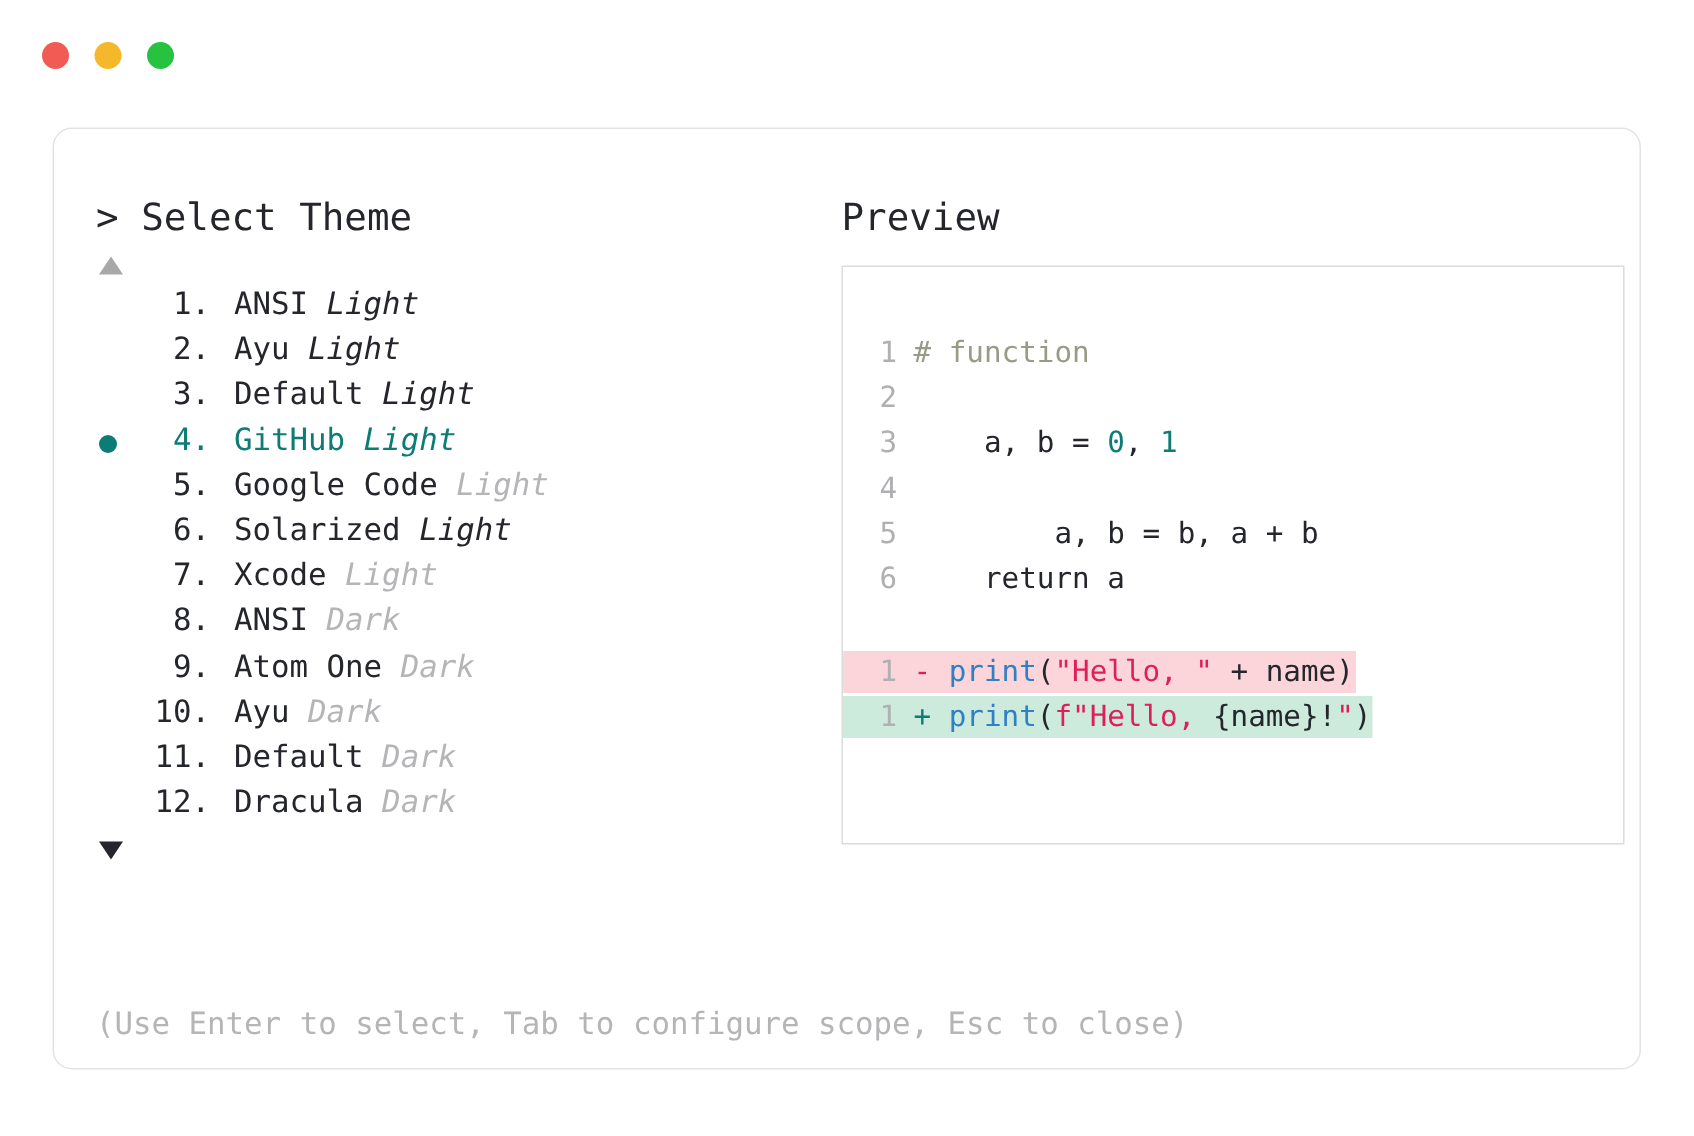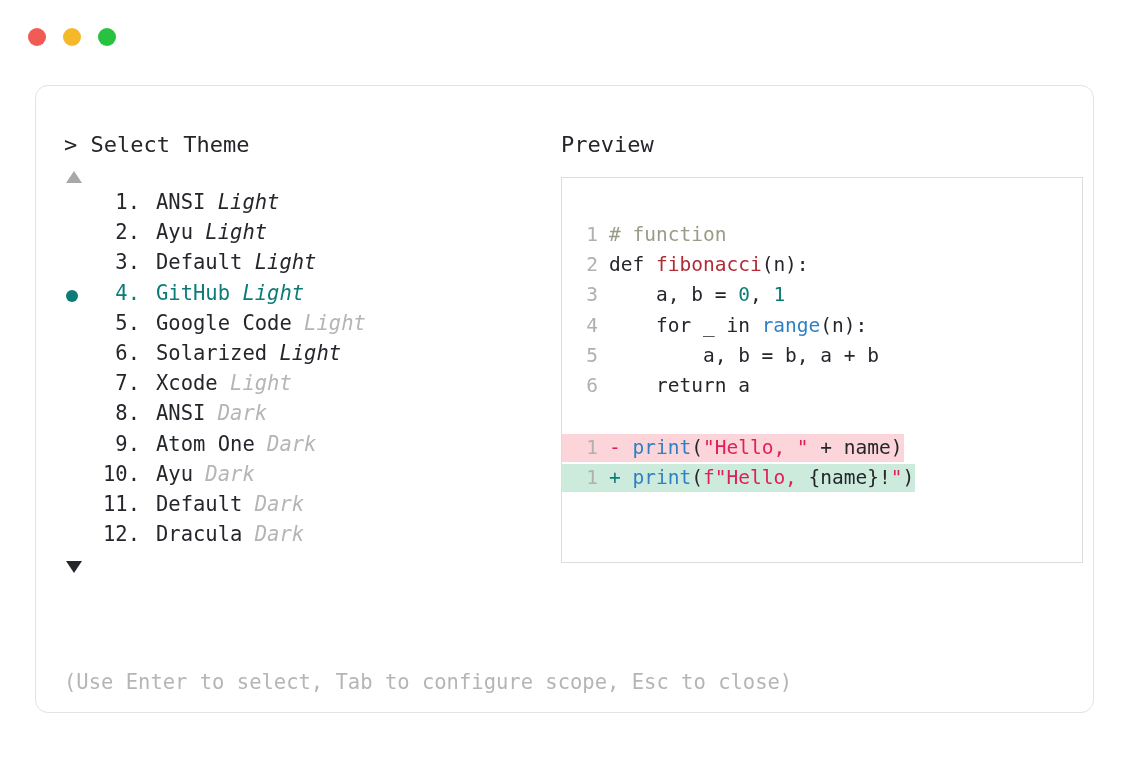--- a/index.html
+++ b/index.html
@@ -50,21 +50,21 @@
 
   .col-right {
     position: absolute;
     left: 505px;
     top: 46px;
     width: 530px;
     padding-left: 20px;
   }
 
   .section-title {
-    font-size: 22px;
+    font-size: 25px;
     line-height: 26px;
     color: #24262b;
     letter-spacing: 0px;
     white-space: pre;
   }
 
   
   .arrow {
     width: 0; height: 0;
     margin-left: 2px;
@@ -218,23 +218,23 @@
 
       <div class="arrow arrow-down"></div>
     </div>
 
     <div class="col-right">
       <div class="section-title">Preview</div>
 
       <div class="preview-box">
         <div id="code-block">
             <div class="code-line"><span class="ln">1</span><span class="code-text"><span class="tok-comment"># function</span></span></div>
-            <div class="code-line"><span class="ln">2</span><span class="code-text"><span class="tok-plain">def </span><span class="tok-fn">fibonacci</span><span class="tok-plain">(n):</span></span></div>
+            <div class="code-line"><span class="ln">2</span></div>
             <div class="code-line"><span class="ln">3</span><span class="code-text"><span class="tok-plain">    a, b = </span><span class="tok-num">0</span><span class="tok-plain">, </span><span class="tok-num">1</span></span></div>
-            <div class="code-line"><span class="ln">4</span><span class="code-text"><span class="tok-plain">    for _ in </span><span class="tok-builtin">range</span><span class="tok-plain">(n):</span></span></div>
+            <div class="code-line"><span class="ln">4</span></div>
             <div class="code-line"><span class="ln">5</span><span class="code-text"><span class="tok-plain">        a, b = b, a + b</span></span></div>
             <div class="code-line"><span class="ln">6</span><span class="code-text"><span class="tok-plain">    return a</span></span></div>
           </div>
         <div class="diff-spacer"></div>
         <div id="diff-block">
             <div class="code-line diff-line diff-del" style="padding-left: 0px;"><span class="hl" style="padding-left: 18px;"><span class="ln">1</span><span class="tok-minus">- </span><span class="code-text"><span class="tok-builtin">print</span><span class="tok-plain">(</span><span class="tok-str">"Hello, "</span><span class="tok-plain"> + name)</span></span></span></div>
             <div class="code-line diff-line diff-add" style="padding-left: 0px;"><span class="hl" style="padding-left: 18px;"><span class="ln">1</span><span class="tok-plus">+ </span><span class="code-text"><span class="tok-builtin">print</span><span class="tok-plain">(</span><span class="tok-str">f"Hello, </span><span class="tok-plain">{name}!</span><span class="tok-str">"</span><span class="tok-plain">)</span></span></span></div>
           </div>
       </div>
     </div>

